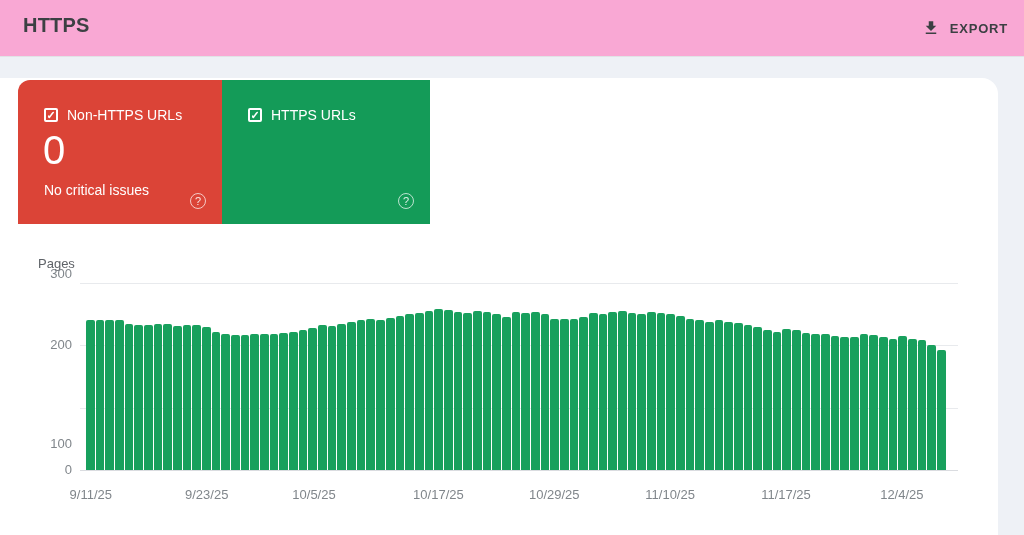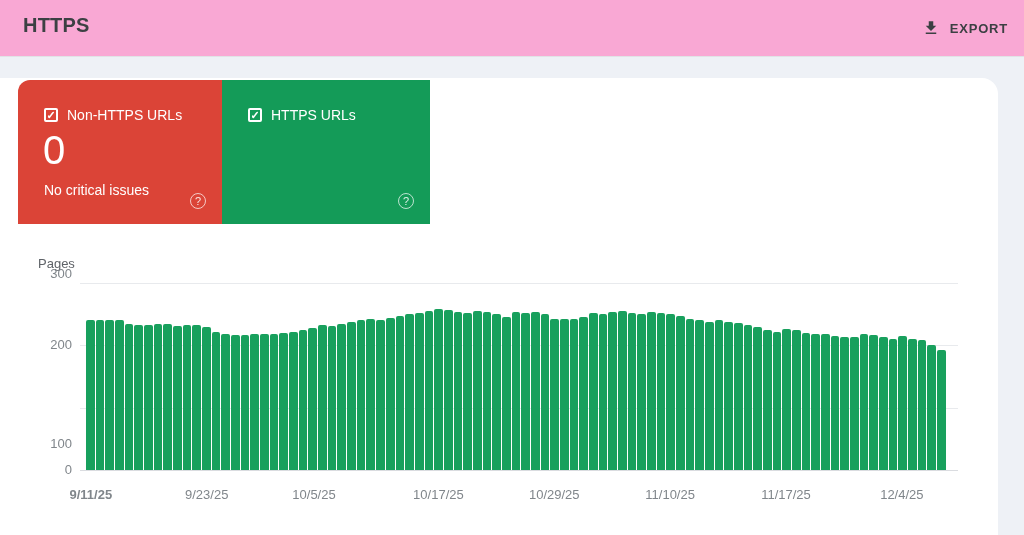--- a/index.html
+++ b/index.html
@@ -177,21 +177,21 @@
       <div class="bar" title="12/1/25: 216" style="height: 134.6px; background: rgb(24, 160, 93);"></div>
       <div class="bar" title="12/2/25: 213" style="height: 132.8px; background: rgb(24, 160, 93);"></div>
       <div class="bar" title="12/3/25: 211" style="height: 131.5px; background: rgb(24, 160, 93);"></div>
       <div class="bar" title="12/4/25: 215" style="height: 134px; background: rgb(24, 160, 93);"></div>
       <div class="bar" title="12/5/25: 211" style="height: 131.5px; background: rgb(24, 160, 93);"></div>
       <div class="bar" title="12/6/25: 208" style="height: 129.7px; background: rgb(24, 160, 93);"></div>
       <div class="bar" title="12/7/25: 201" style="height: 125.3px; background: rgb(24, 160, 93);"></div>
       <div class="bar" title="12/8/25: 193" style="height: 120.3px; background: rgb(24, 160, 93);"></div>
     </div>
   <div id="xtick-layer">
-      <span class="xtick" style="left: 90.8275px; font-weight: bold;">9/11/25</span>
+      <span class="xtick" style="left: 90.8275px;">9/11/25</span>
       <span class="xtick" style="left: 206.688px;">9/23/25</span>
       <span class="xtick" style="left: 314px;">10/5/25</span>
       <span class="xtick" style="left: 438.407px; text-align: right;">10/17/25</span>
       <span class="xtick" style="left: 554.267px;">10/29/25</span>
       <span class="xtick" style="left: 670.127px;">11/10/25</span>
       <span class="xtick" style="left: 785.987px;">11/17/25</span>
       <span class="xtick" style="left: 901.847px;">12/4/25</span>
     </div>
 
 </div>

